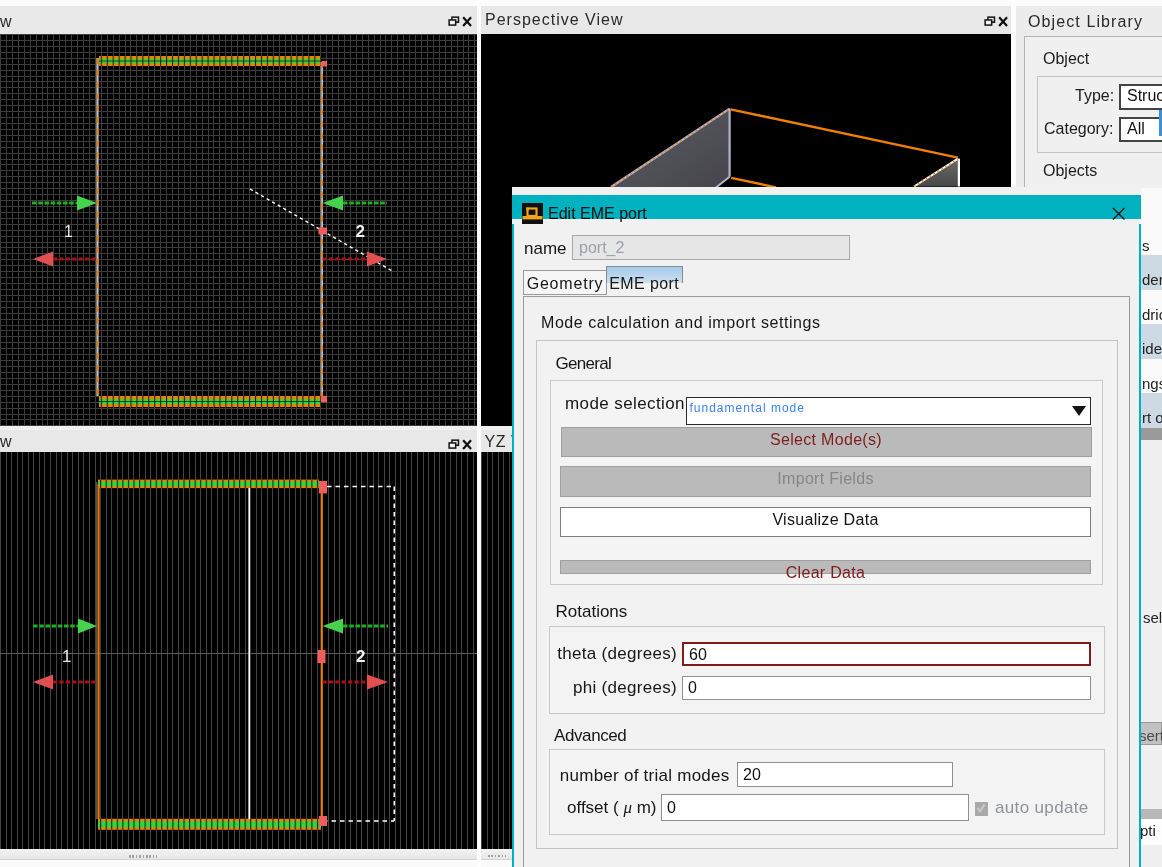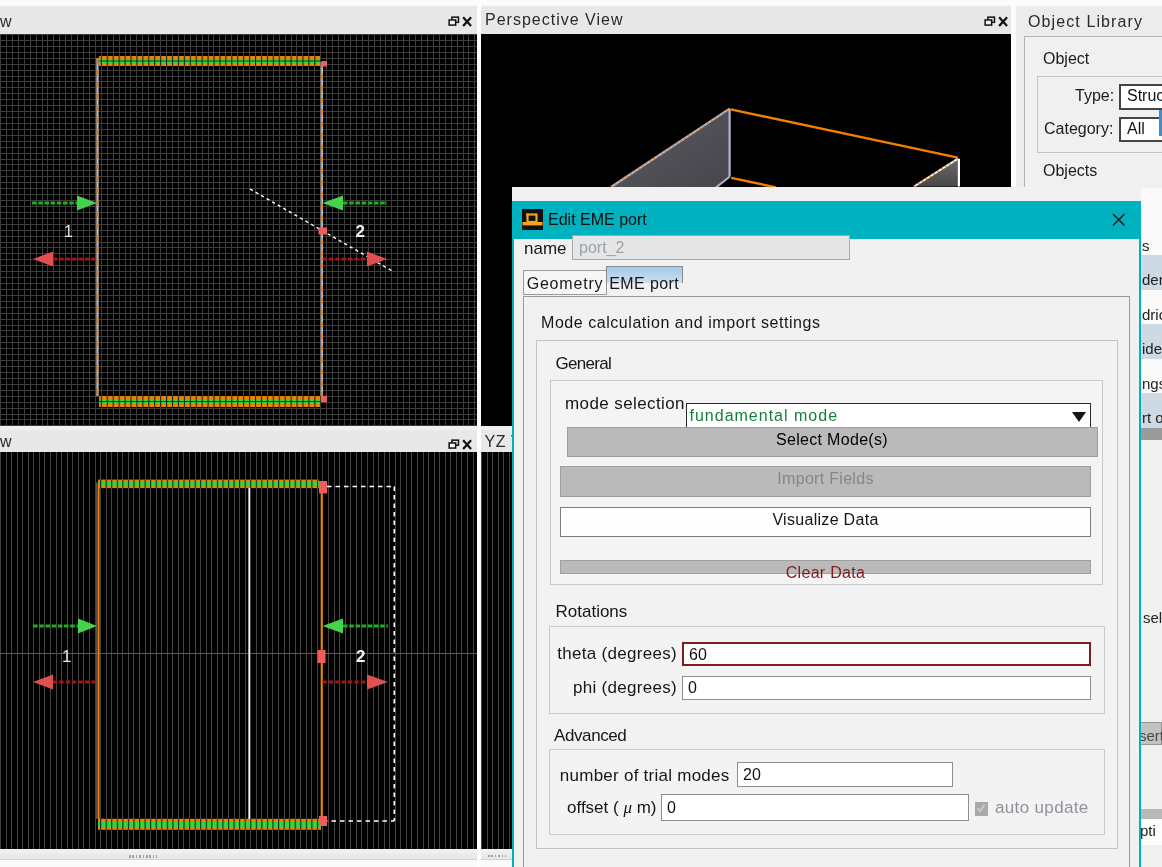--- a/index.html
+++ b/index.html
@@ -239,21 +239,21 @@
   <div class="abs" style="left:124px;top:809px;width:22px;height:9.5px;background:#b8b8b8;"></div>
   <div class="abs" style="left:124px;top:818.5px;width:22px;height:26px;background:#fdfdfd;font-size:15px;color:#222;">
       <span style="position:absolute;left:0;top:3px;">pti</span>
     </div>
 </div>
 
 <div class="abs" style="left:511.5px;top:187px;width:629.5px;height:680px;background:#f1f1f1;font-size:17px;color:#161616;">
   <div class="abs" style="left:0;top:36.5px;width:2px;height:643.5px;background:#00b2bf;"></div>
   <div class="abs" style="left:627.5px;top:36.5px;width:2px;height:643.5px;background:#00b2bf;"></div>
 
-  <div class="abs" style="left:0;top:14px;width:629.5px;height:38px;background:#00b2bf;padding-left:20px;">
+  <div class="abs" style="left:0;top:8px;width:629.5px;height:24px;background:#00b2bf;padding-left:20px;">
     <svg class="abs" style="left:10px;top:8px;" width="21" height="21" viewBox="0 0 21 21">
       <rect x="0" y="0" width="21" height="21" fill="#101010"></rect>
       <rect x="0.5" y="13" width="20" height="3.4" fill="#f2a31f"></rect>
       <rect x="5.5" y="5.5" width="9" height="7.5" fill="#101010" stroke="#f2a31f" stroke-width="2.2"></rect>
       <rect x="4.3" y="4.5" width="2.2" height="3" fill="#f2a31f"></rect>
     </svg>
     <div class="abs" style="left:36.5px;top:9.5px;font-size:16px;color:#0e0e0e;">Edit EME port</div>
     <svg class="abs" style="left:600.5px;top:12px;" width="14" height="14" viewBox="0 0 14 14">
       <path d="M1 1 L12.5 12.5 M12.5 1 L1 12.5" stroke="#1a1a1a" stroke-width="1.5"></path>
     </svg>
@@ -264,24 +264,24 @@
 
   <div class="abs" style="left:11px;top:109px;width:607px;height:571px;border:1px solid #9a9a9a;border-bottom:none;background:#f1f1f1;"></div>
   <div class="abs" style="left:11.5px;top:83px;width:84px;height:24.5px;background:#f6f6f6;border:1px solid #9a9a9a;text-align:center;padding-top:4px;letter-spacing:0.8px;font-size:16px;">Geometry</div>
   <div class="abs" style="left:94.5px;top:79px;width:76.5px;height:17px;background:linear-gradient(#a3caee,#cfdfeb);border:1px solid #8a8a8a;border-bottom:none;text-align:center;padding-top:8px;letter-spacing:0.4px;font-size:16px;">EME port</div>
 
   <div class="abs" style="left:29.5px;top:126.5px;font-size:16px;letter-spacing:0.55px;">Mode calculation and import settings</div>
   <div class="abs" style="left:24px;top:152.5px;width:582px;height:509px;border:1px solid #c3c3c3;background:#f2f2f2;"></div>
   <div class="abs" style="left:44px;top:167px;font-size:17px;letter-spacing:-0.7px;">General</div>
   <div class="abs" style="left:38.5px;top:193px;width:552.5px;height:205px;border:1px solid #c9c9c9;background:#f4f4f4;"></div>
   <div class="abs" style="left:53.5px;top:207px;letter-spacing:0.4px;">mode selection</div>
-  <div class="abs" style="left:174px;top:216px;width:405px;height:28px;background:#fff;border:1.5px solid #2a2a2a;color:#15803d;padding:3px 0 0 3px;letter-spacing:1.0px;font-size:16px;">fundamental mode
+  <div class="abs" style="left:174px;top:210px;width:405px;height:28px;background:#fff;border:1.5px solid #2a2a2a;color:#3b82f6;padding:3px 0 0 3px;letter-spacing:1.0px;font-size:12px;">fundamental mode
     <span style="position:absolute;right:3.5px;top:8px;width:0;height:0;border-left:7.5px solid transparent;border-right:7.5px solid transparent;border-top:10.5px solid #141414;"></span>
   </div>
-  <div class="abs" style="left:55px;top:240px;width:531px;height:29.5px;background:#bababa;border:1px solid #9f9f9f;color:#000000;text-align:center;padding-top:3px;font-size:16px;letter-spacing:0.3px;">Select Mode(s)</div>
+  <div class="abs" style="left:49px;top:240px;width:531px;height:29.5px;background:#bababa;border:1px solid #9f9f9f;color:#7f1d1d;text-align:center;padding-top:3px;font-size:16px;letter-spacing:0.3px;">Select Mode(s)</div>
   <div class="abs" style="left:48.5px;top:279px;width:531px;height:30.5px;background:#bababa;border:1px solid #9f9f9f;color:#868686;text-align:center;padding-top:3px;font-size:16px;letter-spacing:0.3px;">Import Fields</div>
   <div class="abs" style="left:48.5px;top:320px;width:531px;height:30px;background:#fefefe;border:1px solid #7d7d7d;color:#141414;text-align:center;padding-top:3px;font-size:16px;letter-spacing:0.3px;">Visualize Data</div>
   <div class="abs" style="left:48.5px;top:373px;width:531px;height:14px;background:#bababa;border:1px solid #9f9f9f;color:#7f1d1d;text-align:center;padding-top:3px;font-size:16px;letter-spacing:0.3px;">Clear Data</div>
 
   <div class="abs" style="left:44px;top:415px;font-size:17px;">Rotations</div>
   <div class="abs" style="left:37.5px;top:439px;width:556px;height:87.5px;border:1px solid #c9c9c9;background:#f3f3f3;"></div>
   <div class="abs" style="left:0;top:457px;width:165.5px;text-align:right;letter-spacing:0.3px;">theta (degrees)</div>
   <div class="abs" style="left:170.5px;top:455px;width:409px;height:23.5px;background:#fff;border:2px solid #7f1d1d;color:#111;padding:2px 0 0 5px;font-size:16px;">60</div>
   <div class="abs" style="left:0;top:491px;width:165.5px;text-align:right;letter-spacing:0.3px;">phi (degrees)</div>
   <div class="abs" style="left:170.5px;top:489px;width:409px;height:23.5px;background:#fff;border:1px solid #8f8f8f;color:#111;padding:2px 0 0 5px;font-size:16px;">0</div>

